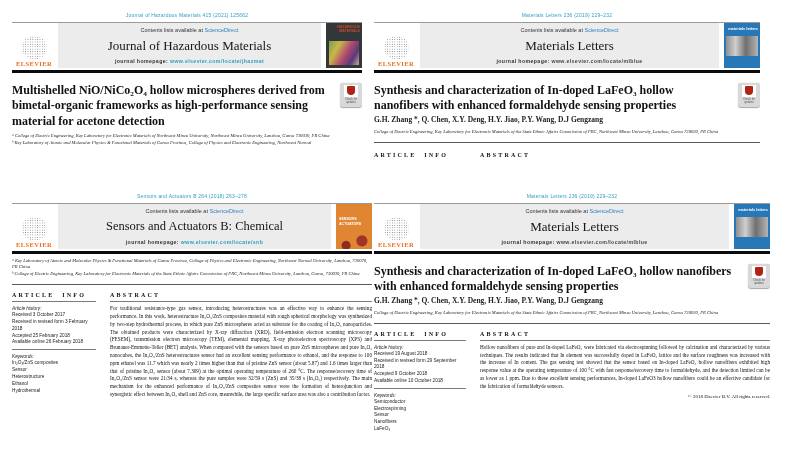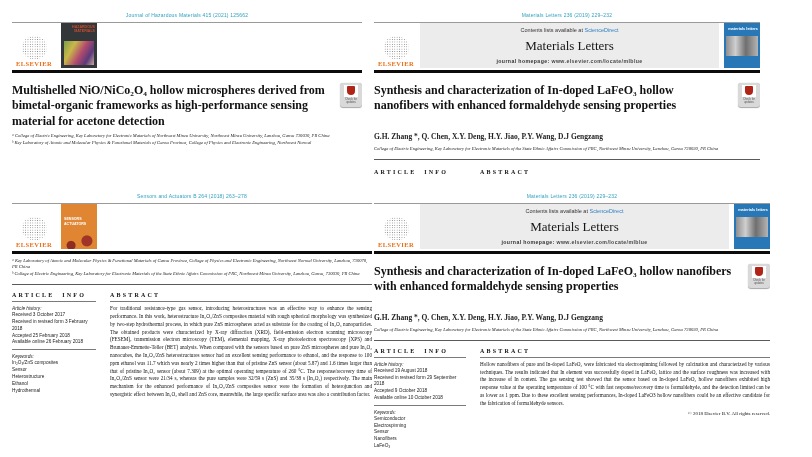--- a/index.html
+++ b/index.html
@@ -60,21 +60,21 @@
   .titlerow { display:flex; margin-top:10px; }
   .ptitle { flex:1; font-weight:bold; font-size:12px; line-height:1.3; padding-right:14px; color:#111; }
   .badge { width:22px; height:24px; flex:none; background:#d9d9d9; border-radius:3px;
            box-shadow:0 .5px 1px rgba(0,0,0,.35); display:flex; flex-direction:column;
            align-items:center; padding-top:2px; }
   .badge-top { width:14px; height:12px; background:#fff; display:flex; align-items:center; justify-content:center; }
   .shield { width:8px; height:9px; background:#b02418; border-radius:1px 1px 4px 4px; }
   .btxt { font-size:2.8px; line-height:1.15; color:#555; text-align:center;
           font-family:"Liberation Sans",sans-serif; margin-top:1px; }
 
-  .authors { font-size:7.5px; font-weight:bold; margin-top:18px; line-height:1.35; width:90%; color:#222; }
+  .authors { font-size:7.5px; font-weight:bold; margin-top:1px; line-height:1.35; width:90%; color:#222; }
   .affilblock { margin-top:4px; }
   .affil { font-size:4.6px; font-style:italic; color:#222; line-height:1.5; }
   .thinrule { height:1px; background:#5a5a5a; margin-top:6px; }
 
   .infogrid { display:flex; margin-top:7px; }
   .infocol { flex:none; }
   #paper-snb .infocol { width:84px; margin-right:14px; }
   #paper-ml-bot .infocol { width:92px; margin-right:14px; }
   #paper-ml-top .infocol { width:92px; margin-right:14px; }
   .abscol { flex:1; }
@@ -91,20 +91,25 @@
 
 <div class="stage">
 
   <div class="paper" id="paper-jhm">
     <div class="cite">Journal of Hazardous Materials 415 (2021) 125662</div>
     <div class="hdr">
       <div class="logo">
         <div class="tree"></div>
         <div class="els">ELSEVIER</div>
       </div>
+      <div class="band">
+        <div class="contents"><span>Contents lists available at</span> <span class="sd">ScienceDirect</span></div>
+        <div class="jname">Journal of Hazardous Materials</div>
+        <div class="homepage"><span>journal homepage:</span> <span class="url">www.elsevier.com/locate/jhazmat</span></div>
+      </div>
       <div class="cover cover-jhm">
         <div class="ctitle"><span>HAZARDOUS</span><br><span>MATERIALS</span></div>
         <div class="cimg"></div>
       </div>
     </div>
     <div class="blackrule"></div>
     <div class="titlerow">
       <div class="ptitle">Multishelled NiO/NiCo₂O₄ hollow microspheres derived from bimetal-organic frameworks as high-performance sensing material for acetone detection</div>
       <div class="badge">
         <div class="badge-top">
@@ -161,20 +166,25 @@
     </div>
   </div>
 
   <div class="paper" id="paper-snb">
     <div class="cite">Sensors and Actuators B 264 (2018) 263–278</div>
     <div class="hdr">
       <div class="logo">
         <div class="tree"></div>
         <div class="els">ELSEVIER</div>
       </div>
+      <div class="band">
+        <div class="contents"><span>Contents lists available at</span> <span class="sd">ScienceDirect</span></div>
+        <div class="jname small">Sensors and Actuators B: Chemical</div>
+        <div class="homepage"><span>journal homepage:</span> <span class="url">www.elsevier.com/locate/snb</span></div>
+      </div>
       <div class="cover cover-snb">
         <div class="ctitle"><span>SENSORS</span><br><span>ACTUATORS</span></div>
       </div>
     </div>
     <div class="blackrule"></div>
     <div class="affilblock">
       <div class="affil">ᵃ Key Laboratory of Atomic and Molecular Physics &amp; Functional Materials of Gansu Province, College of Physics and Electronic Engineering, Northwest Normal University, Lanzhou, 730070, PR China</div>
       <div class="affil">ᵇ College of Electric Engineering, Key Laboratory for Electronic Materials of the State Ethnic Affairs Commission of PRC, Northwest Minzu University, Lanzhou, Gansu, 730030, PR China</div>
     </div>
     <div class="thinrule"></div>

